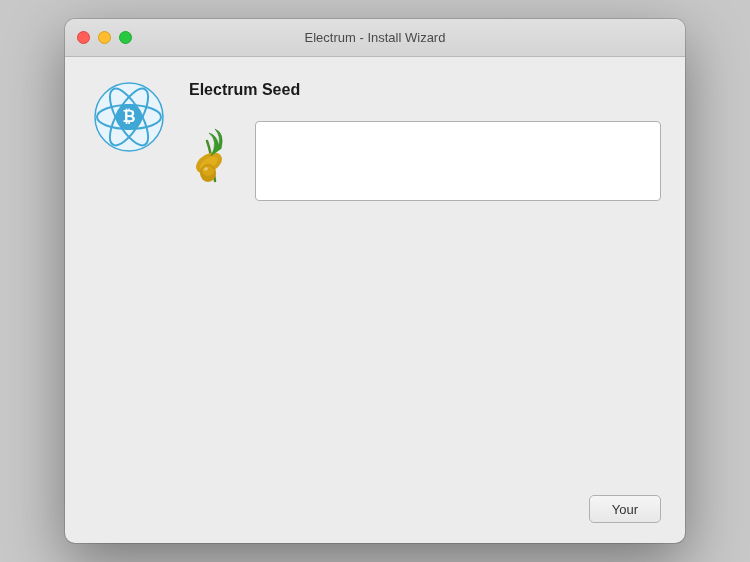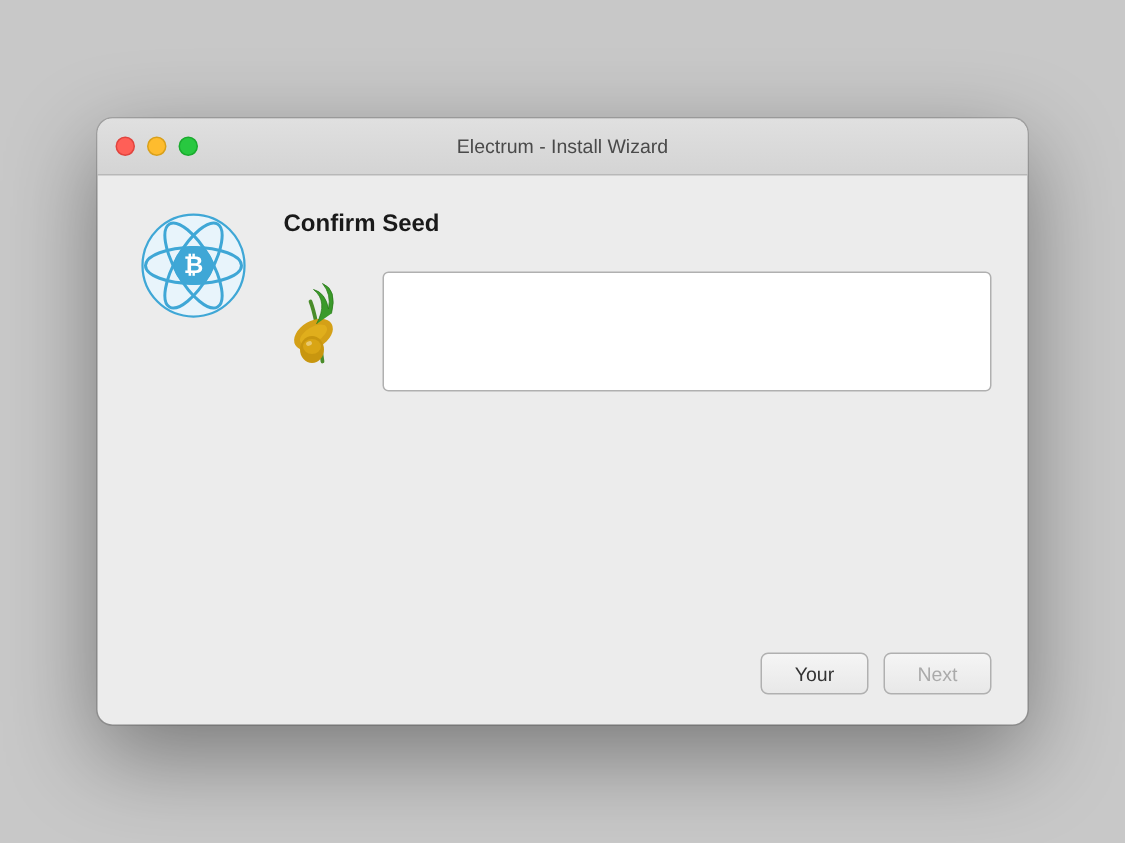--- a/index.html
+++ b/index.html
@@ -13,21 +13,21 @@
       height: 562px;
       background: #c8c8c8;
       display: flex;
       align-items: center;
       justify-content: center;
       font-family: -apple-system, BlinkMacSystemFont, "San Francisco", "Helvetica Neue", sans-serif;
     }
 
     .window {
       width: 620px;
-      height: 404px;
+      height: 524px;
       background: #ececec;
       border-radius: 10px;
       box-shadow: 0 20px 60px rgba(0,0,0,0.4), 0 0 0 1px rgba(0,0,0,0.15);
       overflow: hidden;
       display: flex;
       flex-direction: column;
     }
 
     .title-bar {
       background: linear-gradient(to bottom, #e0e0e0, #d4d4d4);
@@ -205,21 +205,21 @@
             <ellipse cx="36" cy="36" rx="32" ry="12" fill="none" stroke="#3fa7d6" stroke-width="2" transform="rotate(60, 36, 36)"></ellipse>
             <ellipse cx="36" cy="36" rx="32" ry="12" fill="none" stroke="#3fa7d6" stroke-width="2" transform="rotate(-60, 36, 36)"></ellipse>
 
             <circle cx="36" cy="36" r="13" fill="#3fa7d6"></circle>
             <text x="36" y="41" text-anchor="middle" font-size="16" font-weight="bold" fill="white" font-family="Arial">₿</text>
           </svg>
         </div>
       </div>
 
       <div class="right-panel">
-        <div class="confirm-seed-title">Confirm Seed</div>
+        <div class="confirm-seed-title">Electrum Seed</div>
 
         <div class="seed-input-row">
 
           <div>
             <svg class="sprout-svg" viewBox="0 0 52 68" xmlns="http://www.w3.org/2000/svg">
 
               <path d="M26 60 Q24 45 22 35 Q20 25 18 20" stroke="#4a8c2a" stroke-width="2.5" fill="none" stroke-linecap="round"></path>
 
               <ellipse cx="20" cy="42" rx="14" ry="9" fill="#d4a017" transform="rotate(-30, 20, 42)"></ellipse>
 
@@ -234,16 +234,15 @@
             </svg>
           </div>
 
           <textarea class="seed-textarea" spellcheck="false" style=""></textarea>
         </div>
       </div>
     </div>
 
     <div class="footer">
       <button class="footer-btn back">Your</button>
-      <button class="footer-btn next">Next</button>
     </div>
   </div>
 </div>
 
 </body></html>

